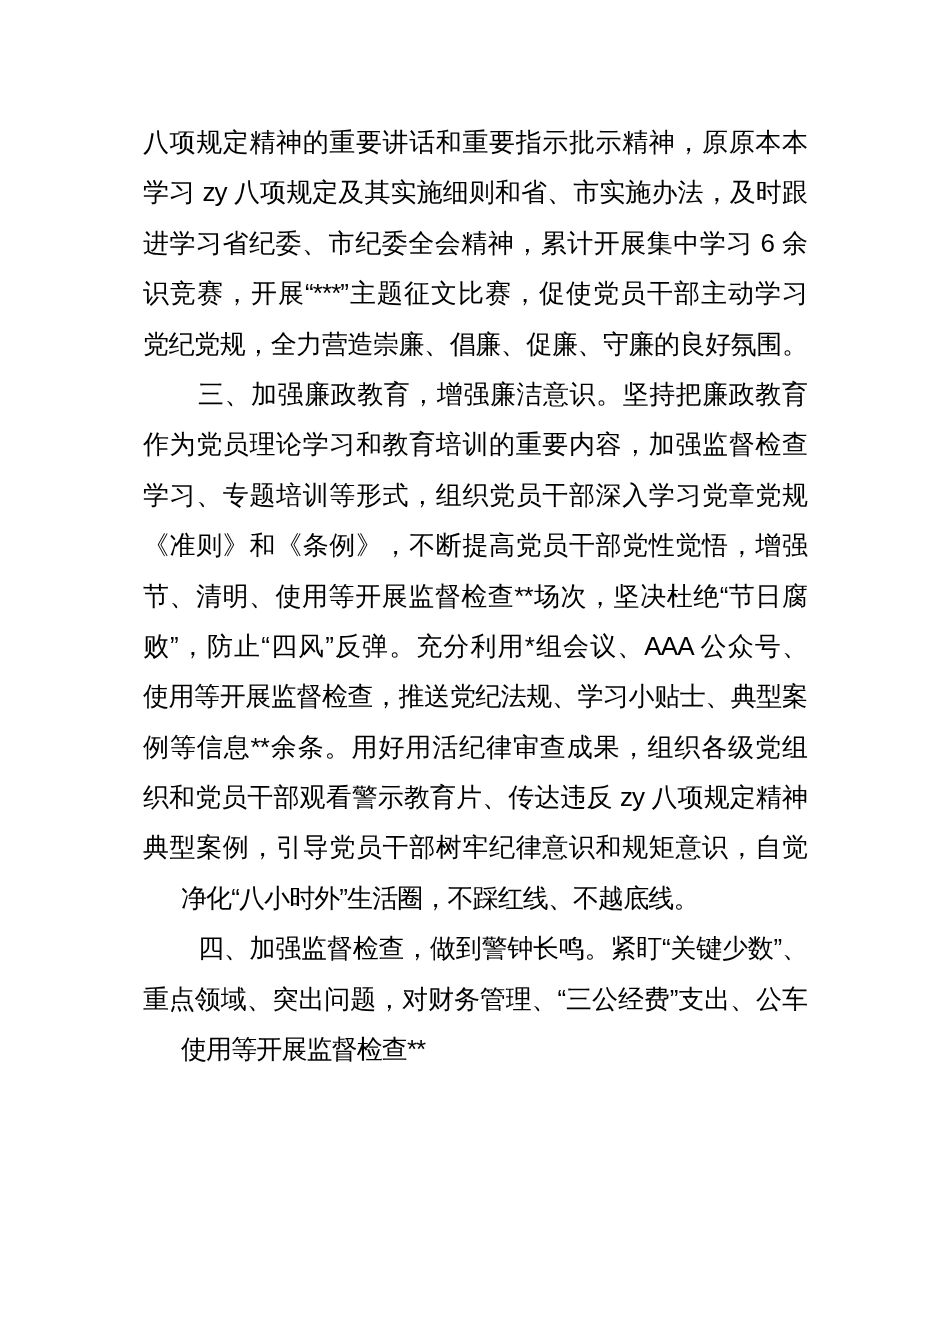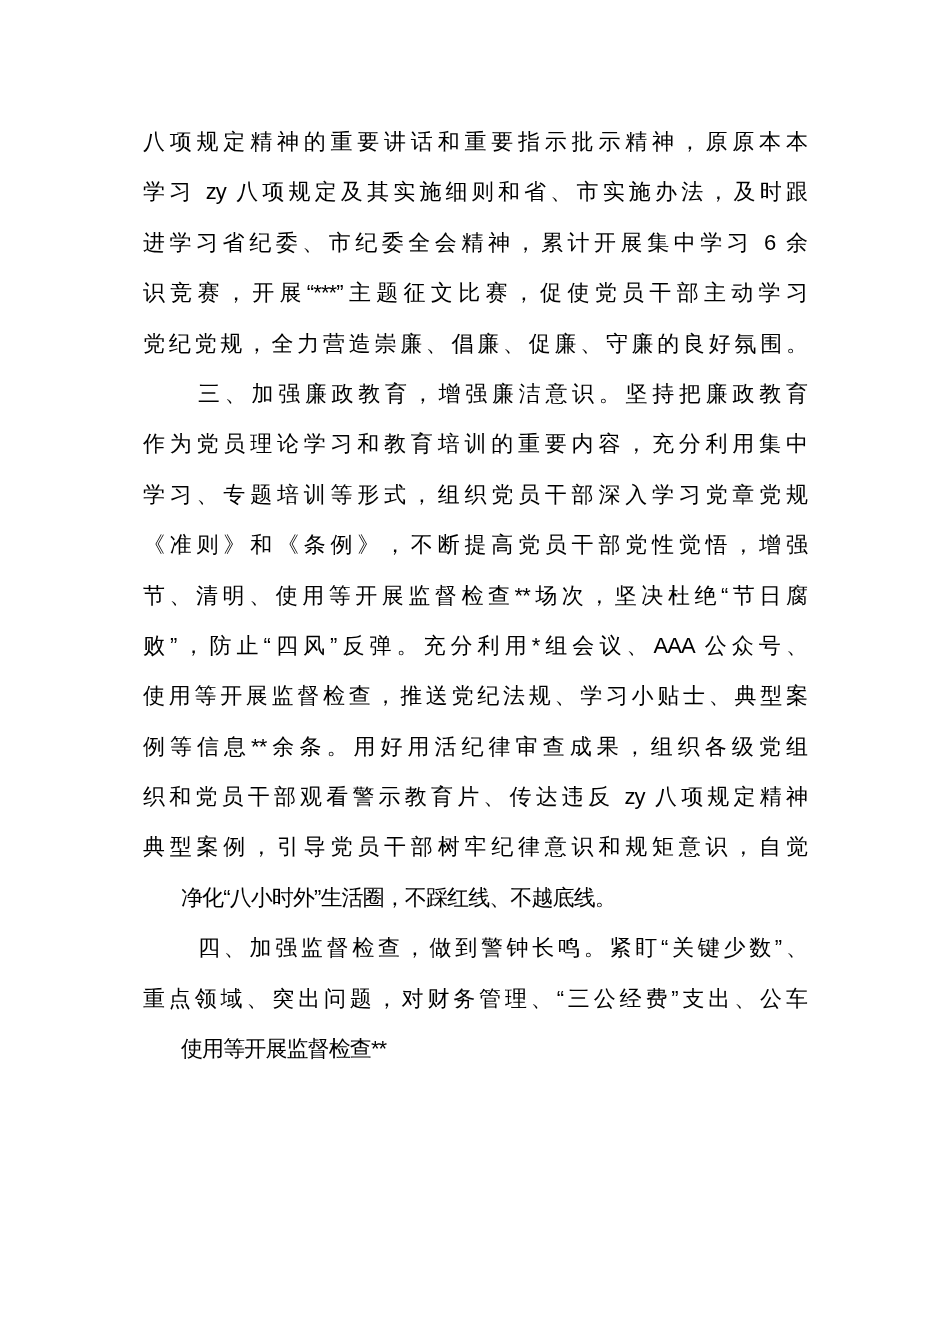--- a/index.html
+++ b/index.html
@@ -21,21 +21,21 @@
     width: 950px;
     height: 1344px;
     background: #ffffff;
   }
   .text-block {
     position: absolute;
     left: 143px;
     top: 117px;
     width: 664px;
     color: #000000;
-    font-size: 22px;
+    font-size: 26px;
     font-weight: 400;
   }
   .line {
     height: 50.4px;
     line-height: 50.4px;
     letter-spacing: -0.9px;
     text-align: justify;
     text-align-last: justify;
     white-space: normal;
     overflow: visible;
@@ -54,21 +54,21 @@
 <body>
 
 <div class="page">
   <div class="text-block">
     <div class="line">八项规定精神的重要讲话和重要指示批示精神，原原本本</div>
     <div class="line">学习 zy 八项规定及其实施细则和省、市实施办法，及时跟</div>
     <div class="line">进学习省纪委、市纪委全会精神，累计开展集中学习 6 余</div>
     <div class="line">识竞赛，开展“***”主题征文比赛，促使党员干部主动学习</div>
     <div class="line">党纪党规，全力营造崇廉、倡廉、促廉、守廉的良好氛围。</div>
     <div class="line indent">三、加强廉政教育，增强廉洁意识。坚持把廉政教育</div>
-    <div class="line">作为党员理论学习和教育培训的重要内容，充分利用集中</div>
+    <div class="line">作为党员理论学习和教育培训的重要内容，加强监督检查</div>
     <div class="line">学习、专题培训等形式，组织党员干部深入学习党章党规</div>
     <div class="line">《准则》和《条例》，不断提高党员干部党性觉悟，增强</div>
     <div class="line">节、清明、使用等开展监督检查**场次，坚决杜绝“节日腐</div>
     <div class="line">败”，防止“四风”反弹。充分利用*组会议、AAA 公众号、</div>
     <div class="line">使用等开展监督检查，推送党纪法规、学习小贴士、典型案</div>
     <div class="line">例等信息**余条。用好用活纪律审查成果，组织各级党组</div>
     <div class="line">织和党员干部观看警示教育片、传达违反 zy 八项规定精神</div>
     <div class="line">典型案例，引导党员干部树牢纪律意识和规矩意识，自觉</div>
     <div class="line para-end">净化“八小时外”生活圈，不踩红线、不越底线。</div>
     <div class="line indent">四、加强监督检查，做到警钟长鸣。紧盯“关键少数”、</div>

